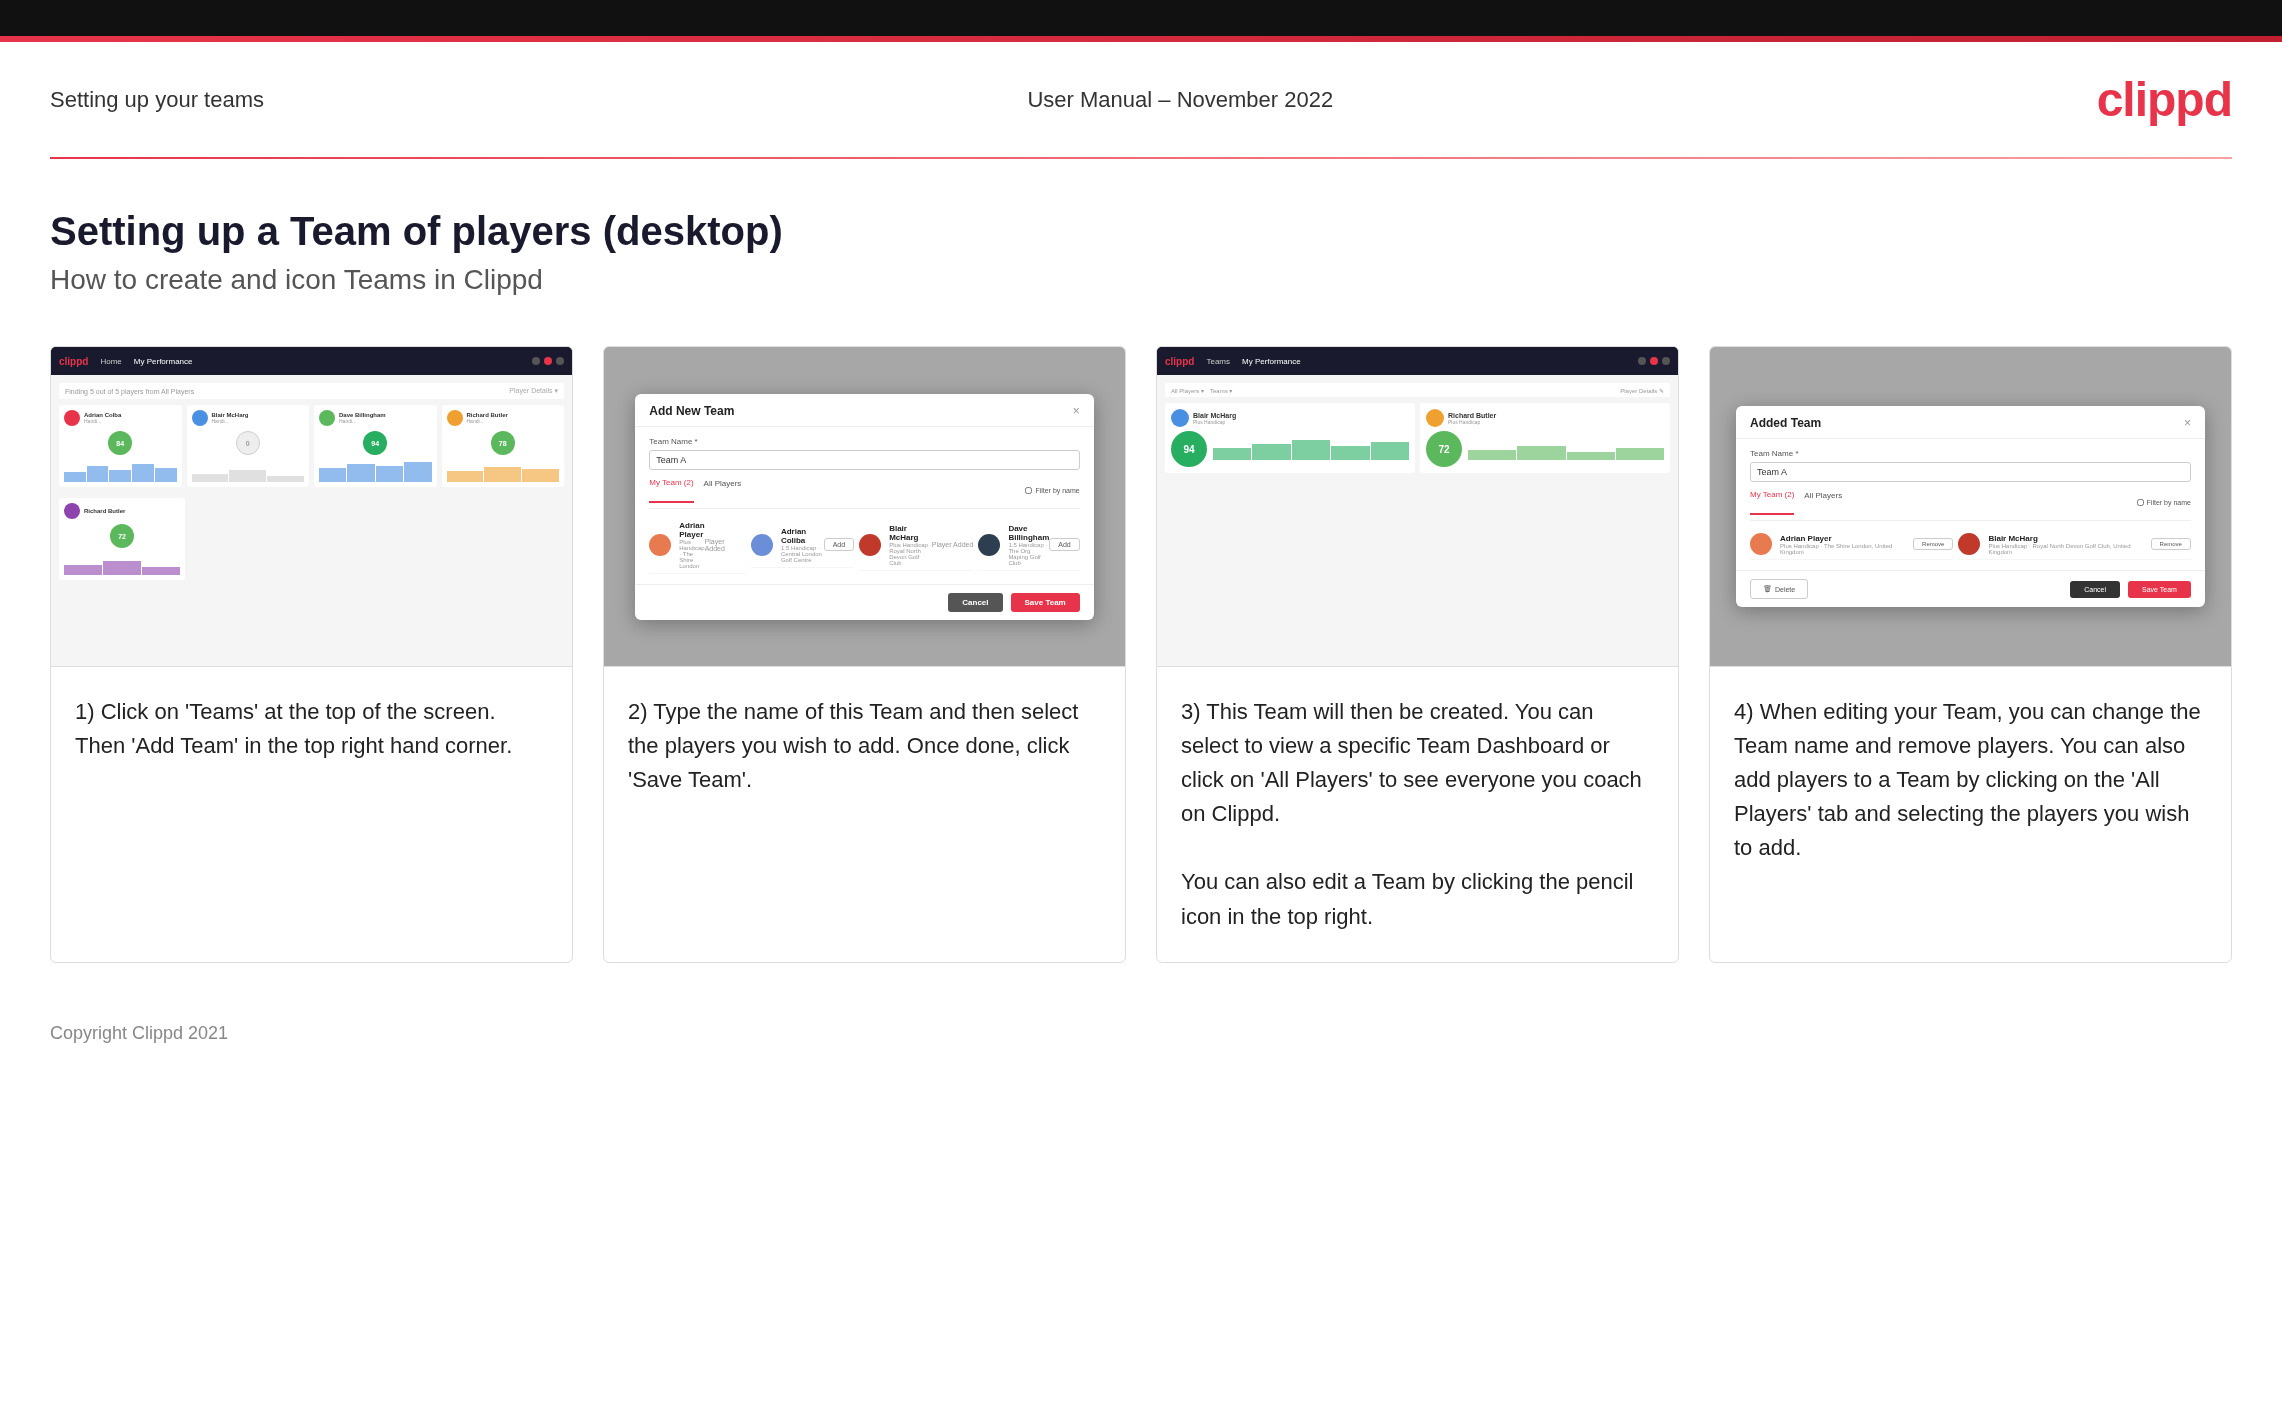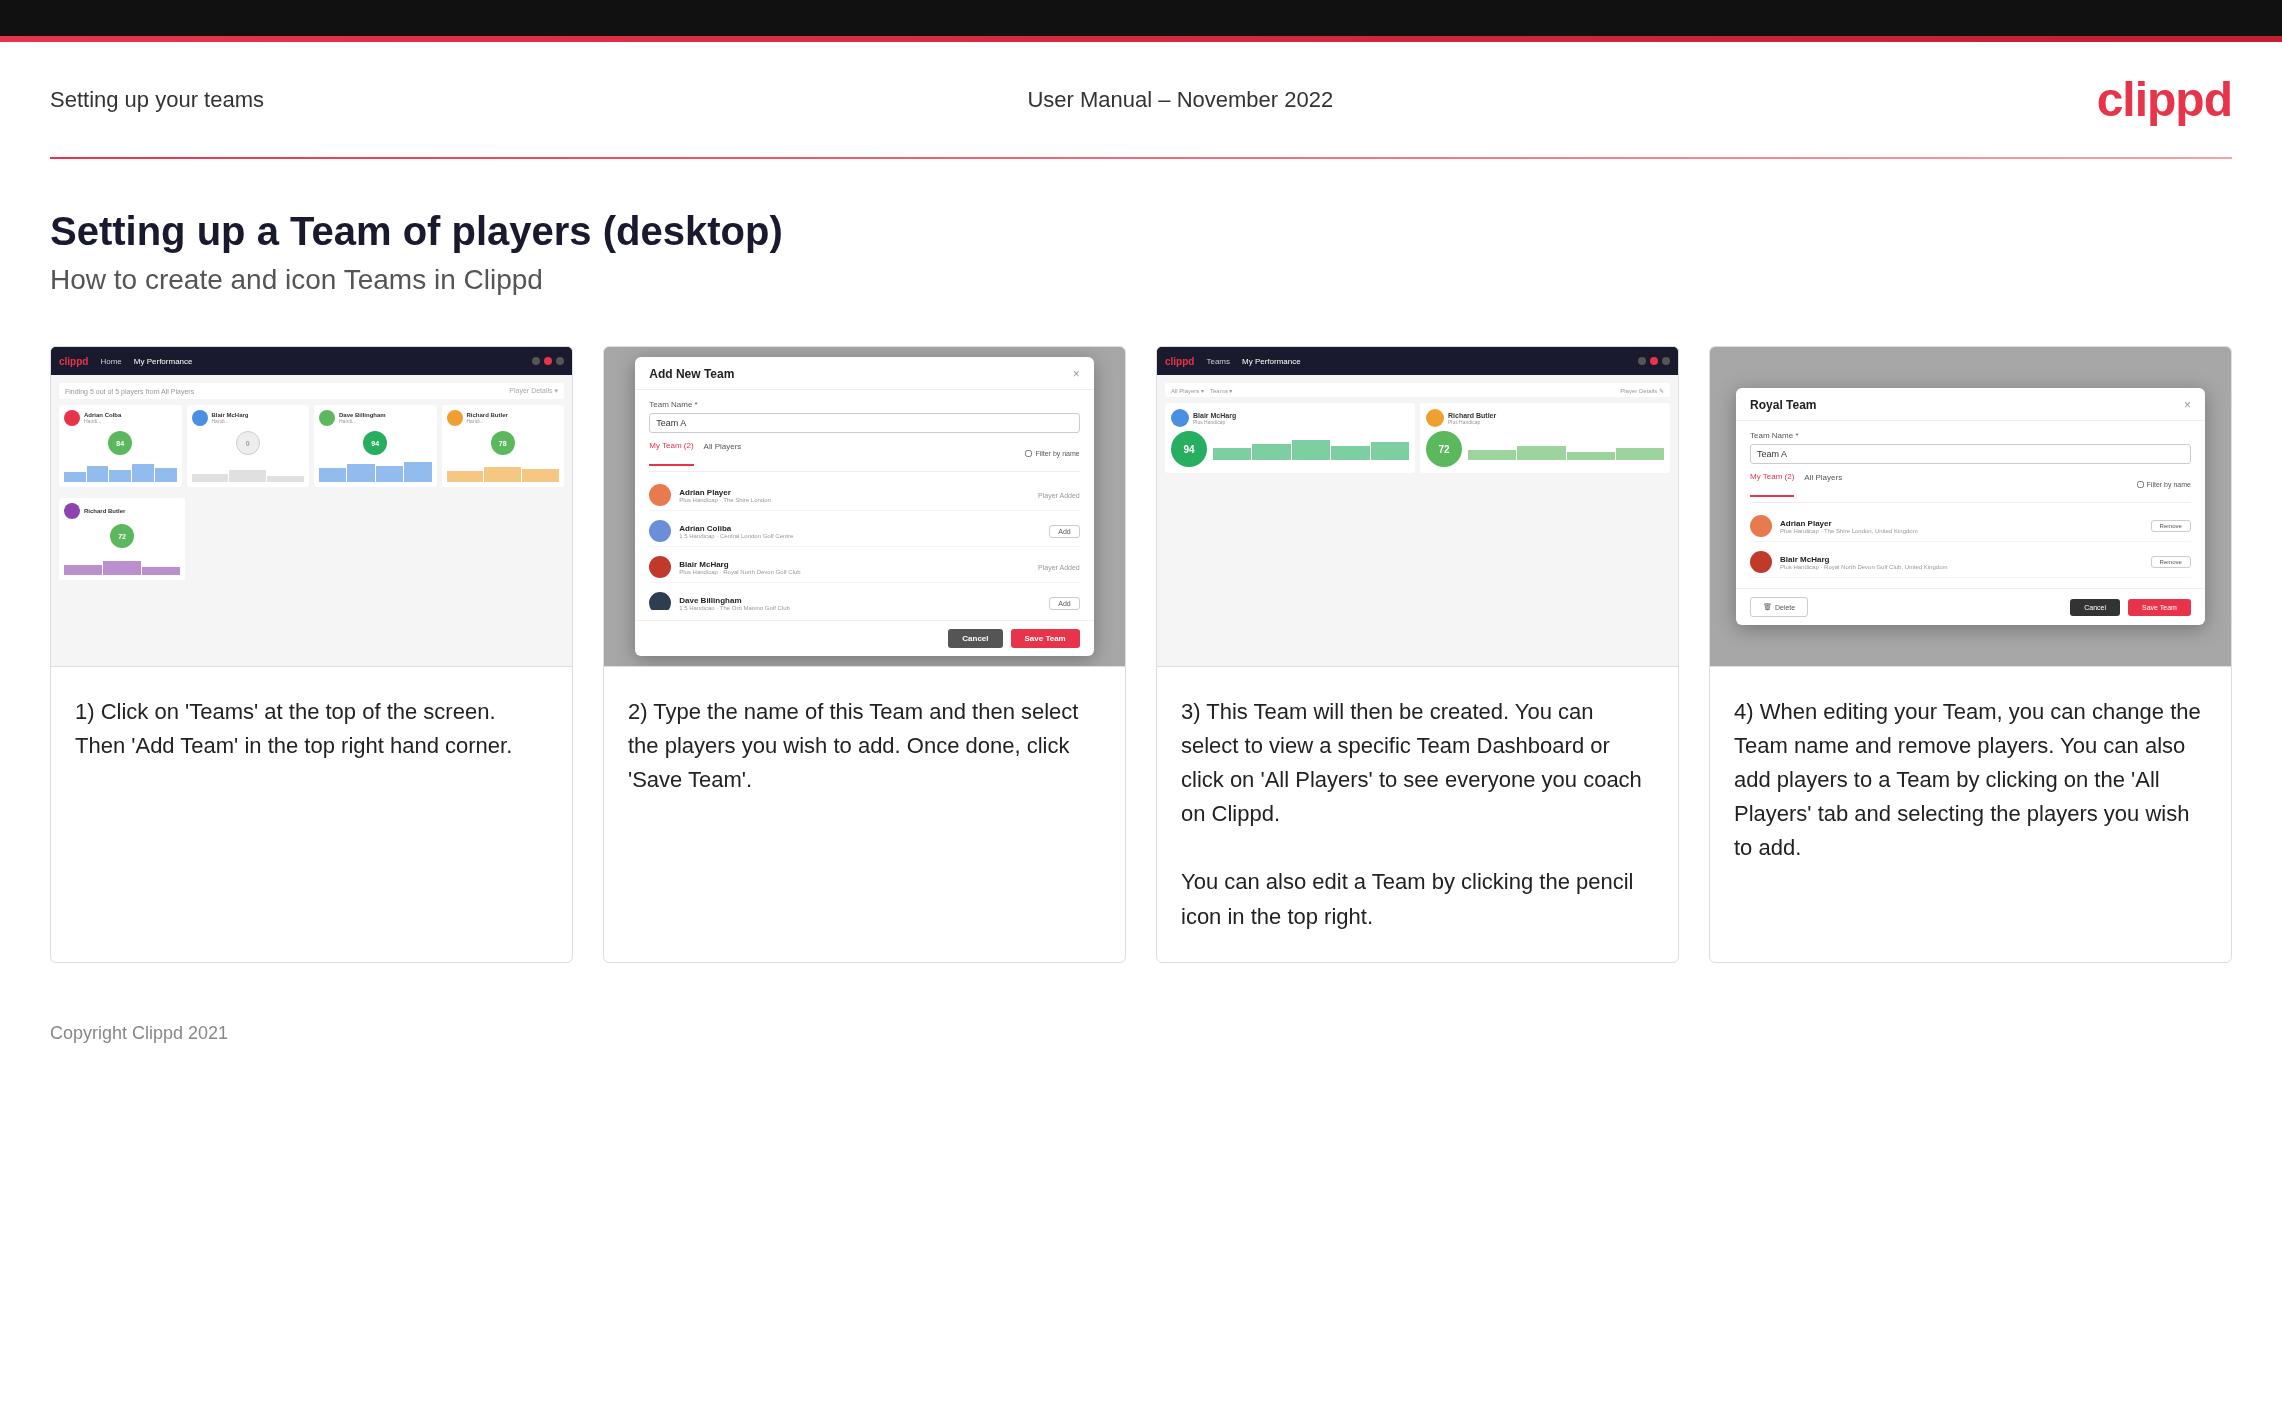--- a/index.html
+++ b/index.html
@@ -318,24 +318,24 @@
     .mock-filter-check {
       font-size: 7px;
       color: #555;
       display: flex;
       align-items: center;
       gap: 3px;
       margin-left: auto;
     }
     .mock-player-list {
       display: flex;
-      flex-direction: column;
       gap: 5px;
       max-height: 130px;
       overflow: hidden;
+      align-items: center;
     }
     .mock-player-row {
       display: flex;
       align-items: center;
       padding: 4px 0;
       border-bottom: 1px solid #f5f5f5;
     }
     .mock-player-row-avatar {
       width: 22px;
       height: 22px;
@@ -799,21 +799,21 @@
       <span>You can also edit a Team by clicking the pencil icon in the top right.</span>
     </div>
   </div>
 
   <div class="card">
     <div class="card-screenshot">
 
       <div class="mock-edit-modal-bg">
         <div class="mock-edit-modal">
           <div class="mock-modal-header">
-            <span class="mock-modal-title">Royal Team</span>
+            <span class="mock-modal-title">Added Team</span>
             <span class="mock-modal-close">×</span>
           </div>
           <div class="mock-modal-body">
             <div class="mock-field-label">Team Name *</div>
             <input class="mock-input" value="Team A" readonly="" style="">
             <div class="mock-tabs">
               <span class="mock-tab active">My Team (2)</span>
               <span class="mock-tab">All Players</span>
               <label class="mock-filter-check">
                 <input type="checkbox" style="width: 7px; height: 7px;">

